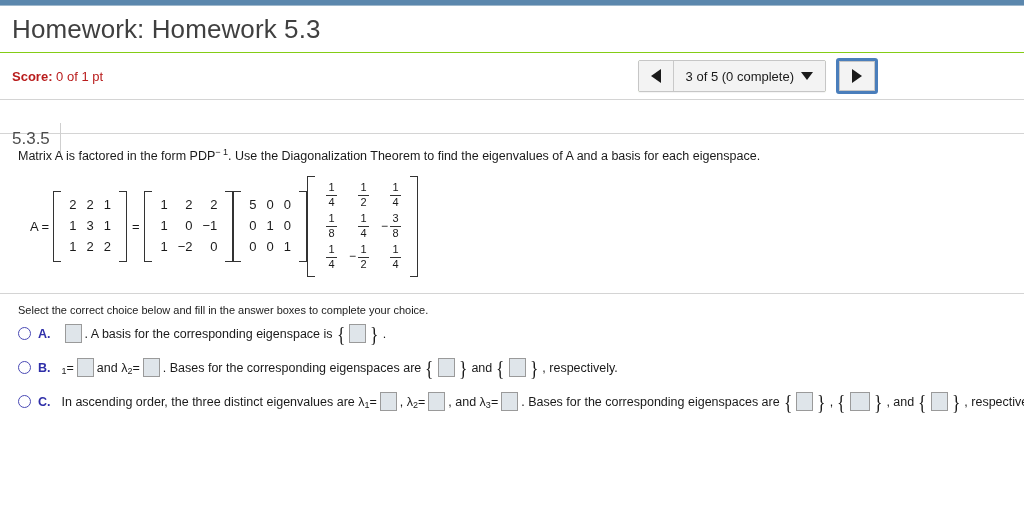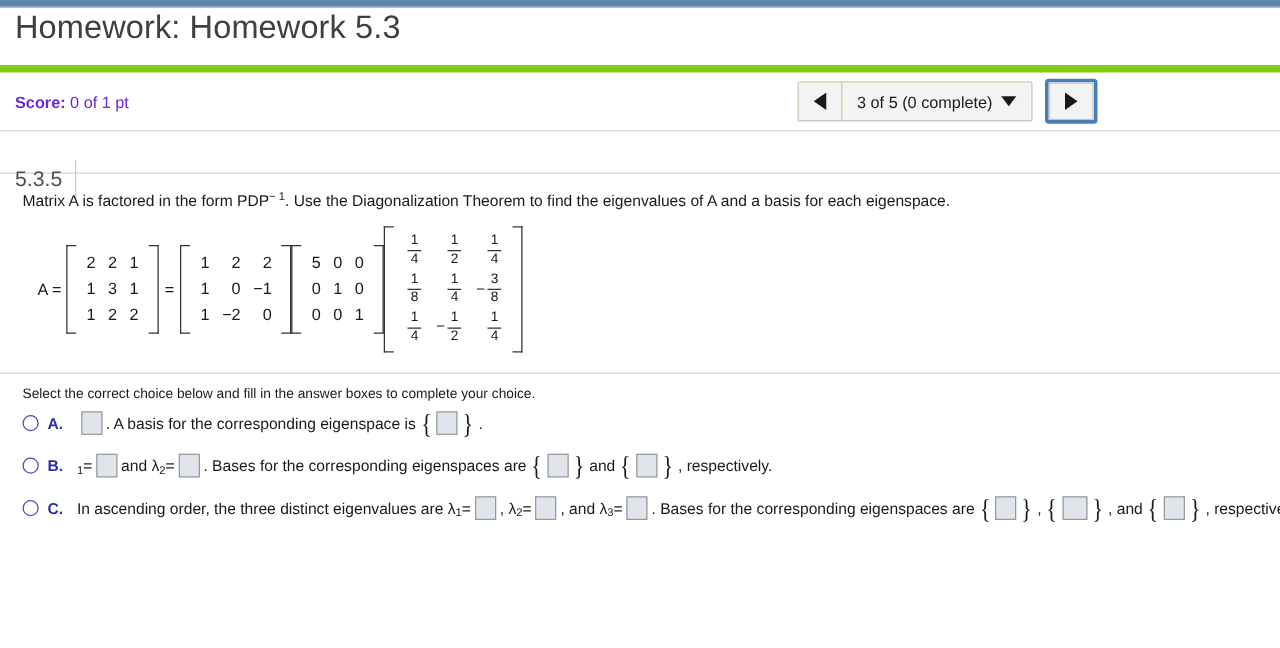--- a/index.html
+++ b/index.html
@@ -21,42 +21,43 @@
     height: 5px;
     background: #5b87ad;
     border-bottom: 1px solid #9fb8cc;
     width: 100%;
   }
 
   
   .title-row {
     height: 46px;
     display: flex;
+    align-items: center;
     padding: 0 0 0 12px;
-    border-bottom: 6px solid #84cc16;
+    border-bottom: 1px solid #84cc16;
   }
   .title-row .title {
     font-size: 26px;
     color: #404040;
     font-weight: normal;
     letter-spacing: 0.1px;
   }
 
   
   .score-row {
     height: 46px;
     display: flex;
     align-items: center;
     border-bottom: 1px solid #d4d4d4;
     padding: 0 12px 0 12px;
     position: relative;
   }
   .score-text {
     font-size: 13px;
-    color: #6d28d9;
+    color: #b91c1c;
   }
   .score-text b { font-weight: bold; }
 
   .nav-wrap {
     position: absolute;
     right: 146px;
     top: 50%;
     transform: translateY(-50%);
     display: flex;
     align-items: center;

